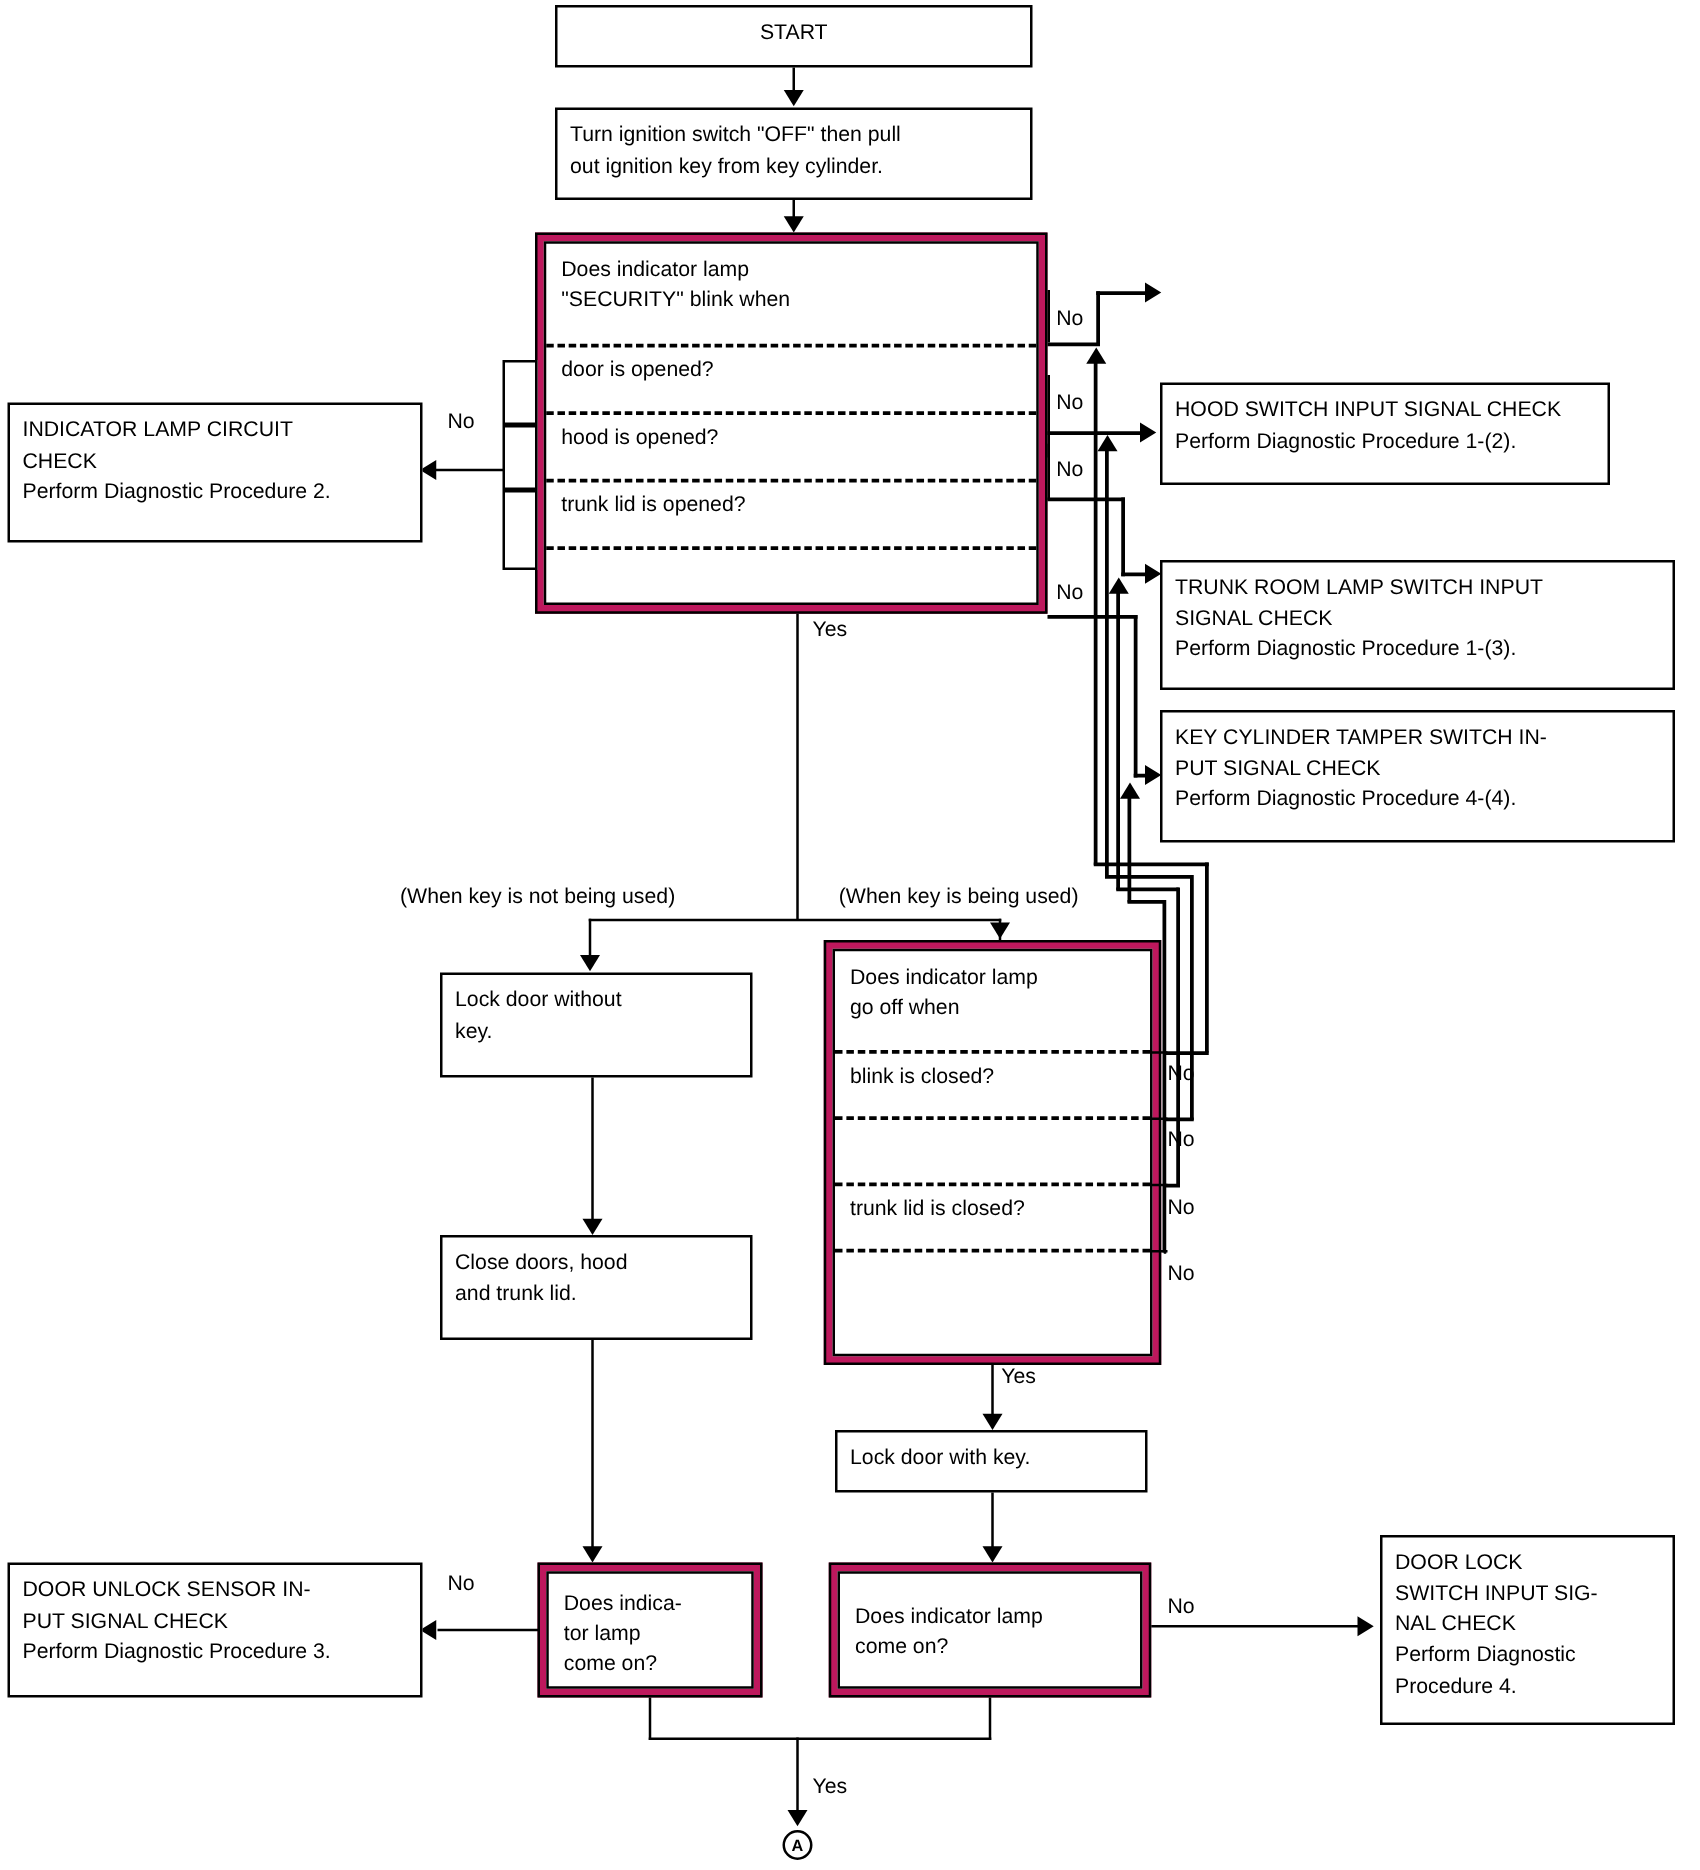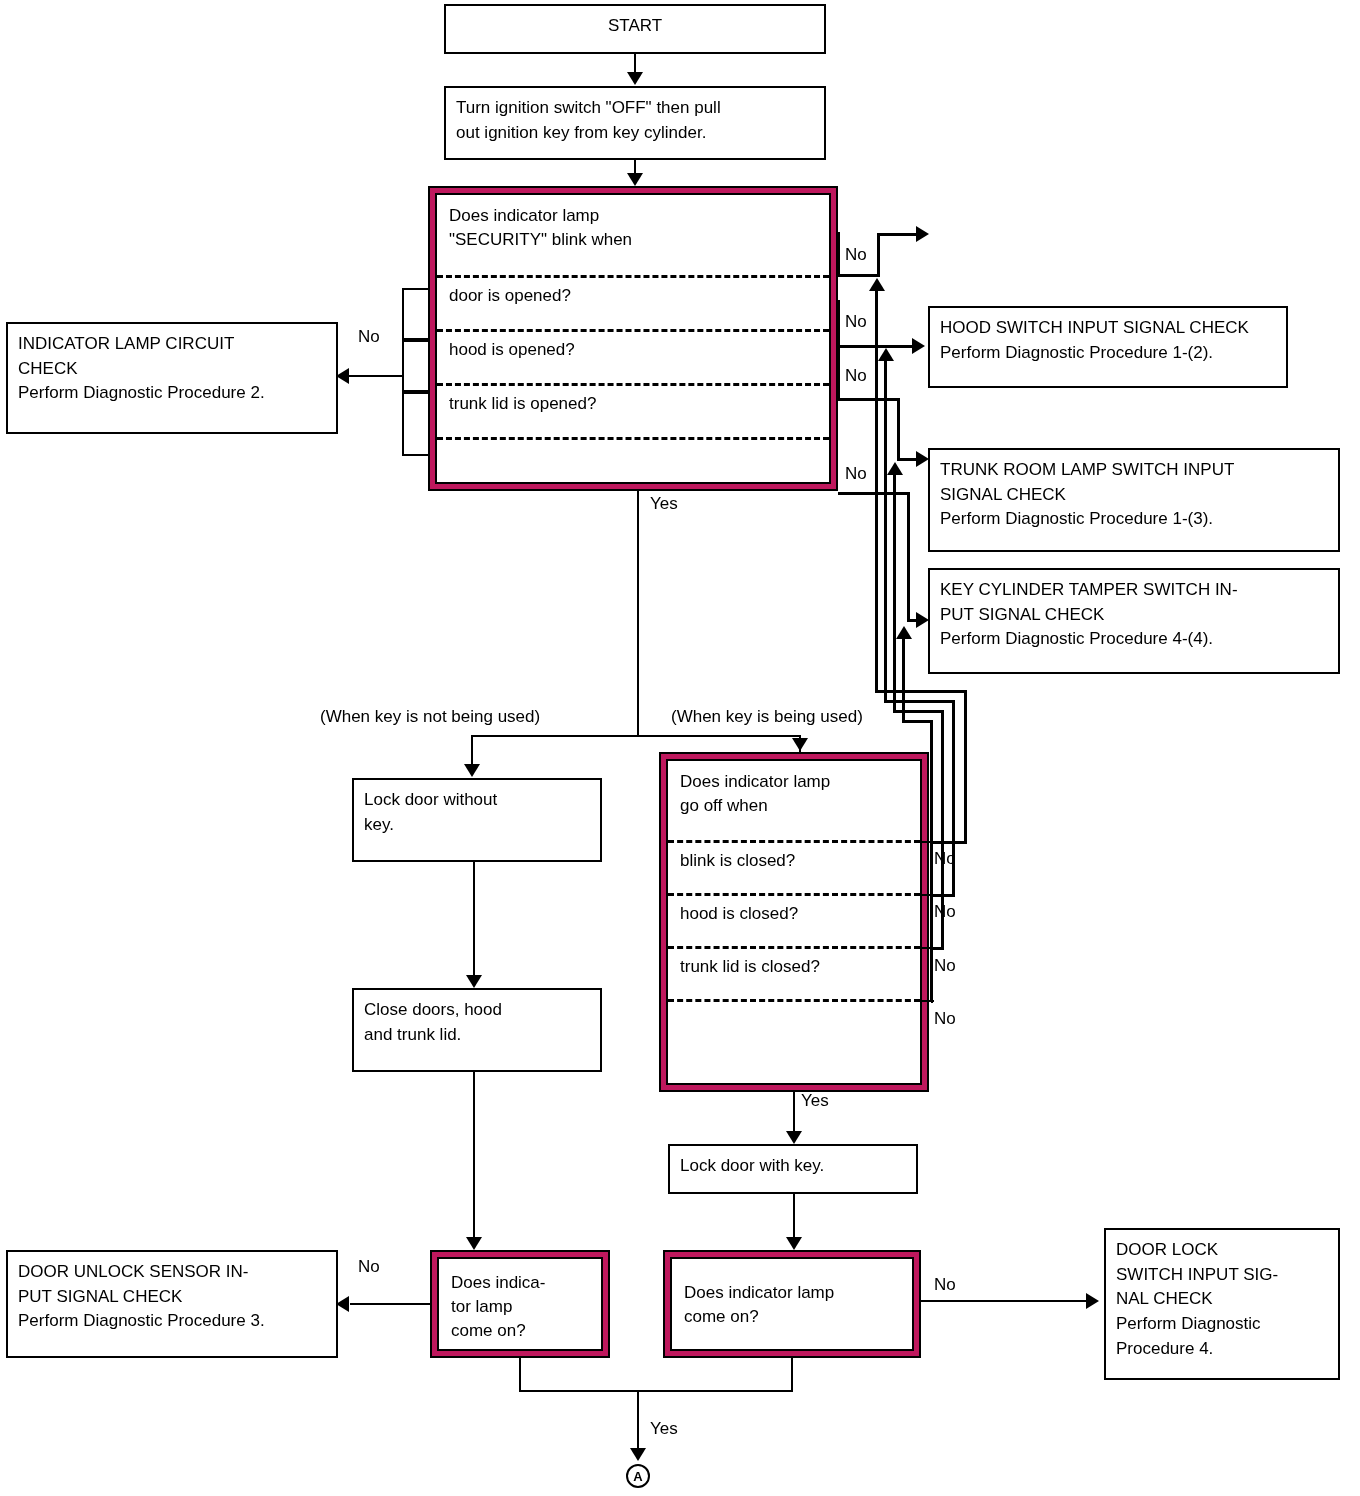--- a/index.html
+++ b/index.html
@@ -167,23 +167,20 @@
     <div class="inner">
       <div class="row" style="top:0;height:79px;">
         <div class="rtxt">Does indicator lamp
 go off when</div>
       </div>
       <div class="dash" style="top:79px;"></div>
       <div class="row" style="top:79px;height:53px;">
         <div class="rtxt">blink is closed?</div>
       </div>
       <div class="dash" style="top:132px;"></div>
-      <div class="row" style="top:132px;height:53px;">
-        <div class="rtxt">hood is closed?</div>
-      </div>
       <div class="dash" style="top:185px;"></div>
       <div class="row" style="top:185px;height:53px;">
         <div class="rtxt">trunk lid is closed?</div>
       </div>
       <div class="dash" style="top:238px;"></div>
     </div>
   </div>
 
   <div class="lbl" style="left:934px;top:850px;">No</div>
   <div class="lbl" style="left:934px;top:903px;">No</div>

